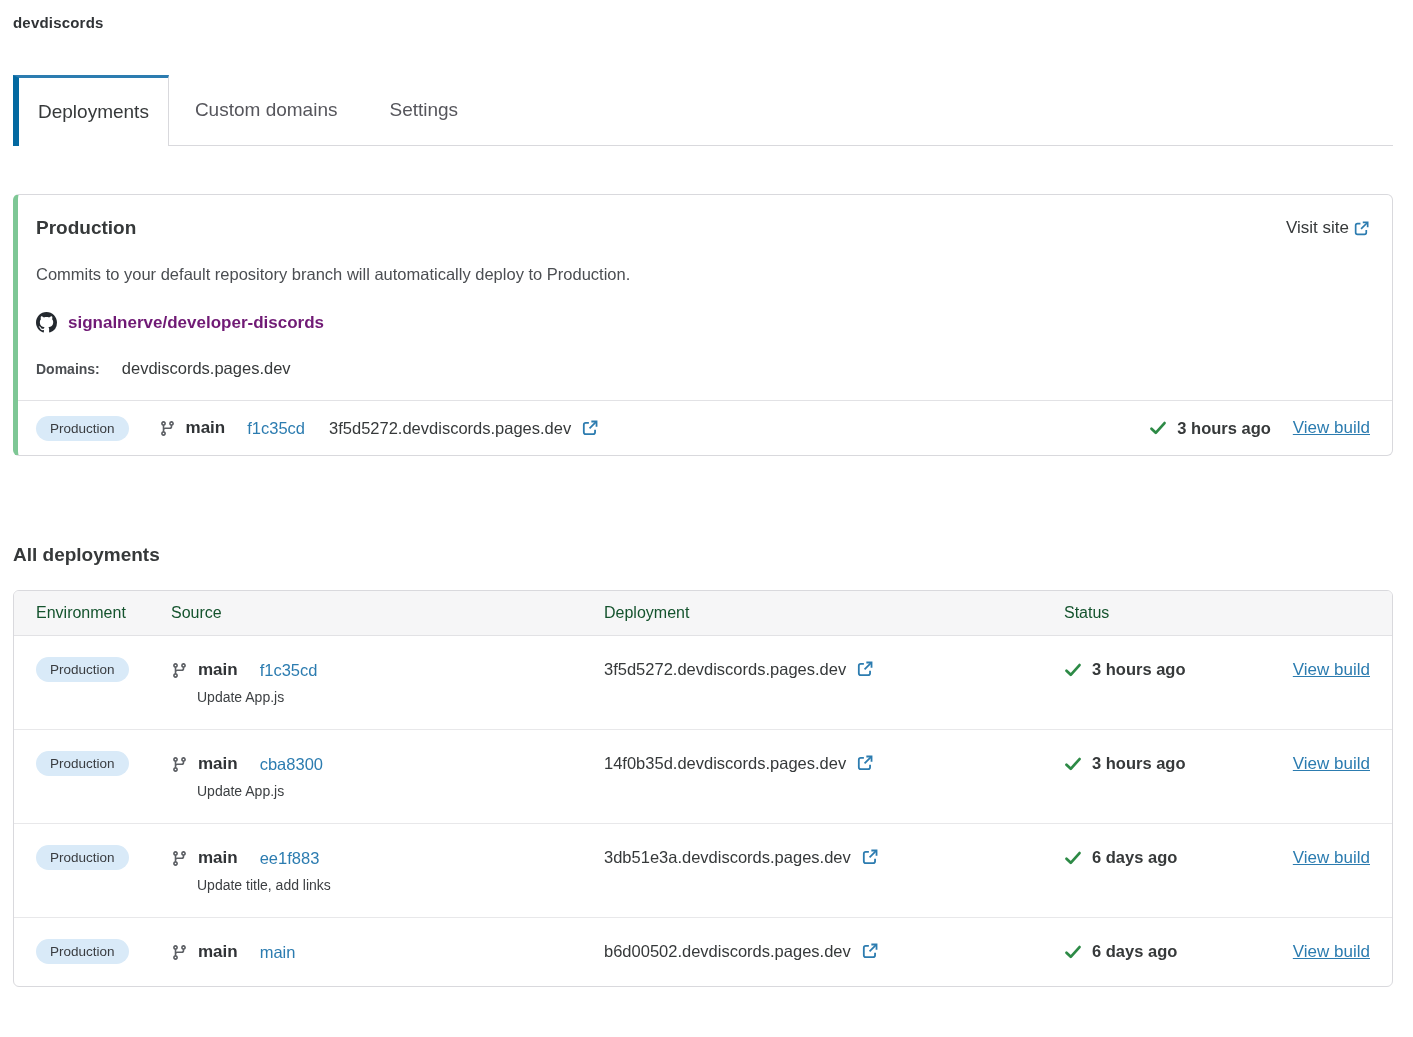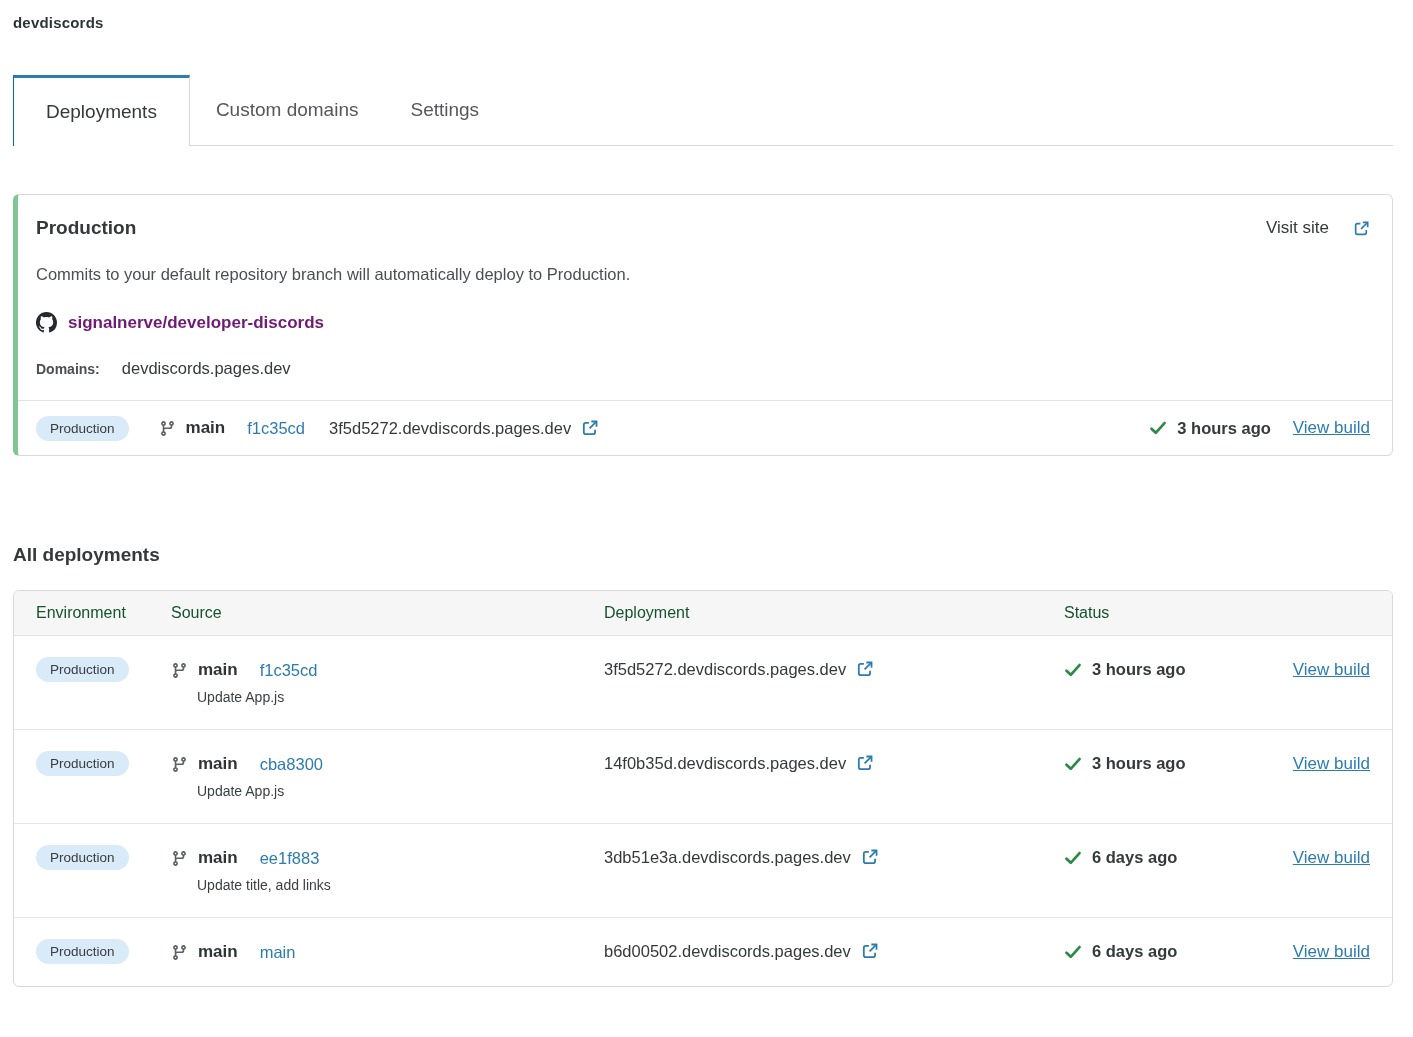--- a/index.html
+++ b/index.html
@@ -18,38 +18,38 @@
   
   .tabbar { display: flex; align-items: stretch; margin-top: 44px; border-bottom: 1px solid #d9d9dd; height: 71px; }
   .tab {
     display: flex; align-items: center; justify-content: center;
     font-size: 19px; color: #56565c; padding: 0 26px; cursor: pointer;
     position: relative; background: transparent;
   }
   .tab.active {
     color: #36393a; background: #fff;
     border-top: 3px solid #2c7cb0;
-    border-left: 1px solid #0369a1;
+    border-left: 6px solid #0369a1;
     border-right: 1px solid #d9d9dd;
     margin-bottom: -1px;
-    padding: 0 32px;
+    padding: 0 19px;
   }
 
   
   .prod-card {
     margin-top: 48px;
     border: 1px solid #d9d9dd;
     border-left: 5px solid #7ec795;
     border-radius: 6px;
     background: #fff;
   }
   .prod-card-body { padding: 22px 22px 0 18px; }
   .prod-head { display: flex; justify-content: space-between; align-items: center; }
   .prod-title { font-size: 19px; font-weight: 700; }
-  .visit-site { display: inline-flex; align-items: center; gap: 24px; font-size: 17px; color: #36393a; font-weight: 400; text-decoration: none; cursor: pointer; }
+  .visit-site { display: inline-flex; align-items: center; gap: 4px; font-size: 17px; color: #36393a; font-weight: 400; text-decoration: none; cursor: pointer; }
   .visit-site .ext-icon { color: #2c7cb0; }
   .prod-desc { margin-top: 26px; font-size: 16.5px; color: #4b4e52; }
   .repo-row { margin-top: 28px; display: flex; align-items: center; gap: 11px; }
   .repo-name { font-size: 17px; font-weight: 700; color: #701a75; }
   .domains-row { margin-top: 26px; padding-bottom: 22px; display: flex; align-items: center; gap: 22px; }
   .domains-label { font-size: 14px; font-weight: 700; color: #4b4e52; }
   .domains-value { font-size: 16.5px; color: #36393a; }
 
   .prod-deploy-row {
     border-top: 1px solid #e2e2e5;

